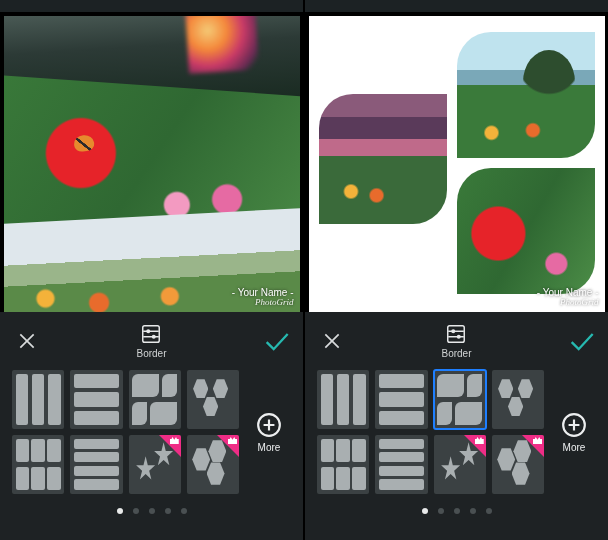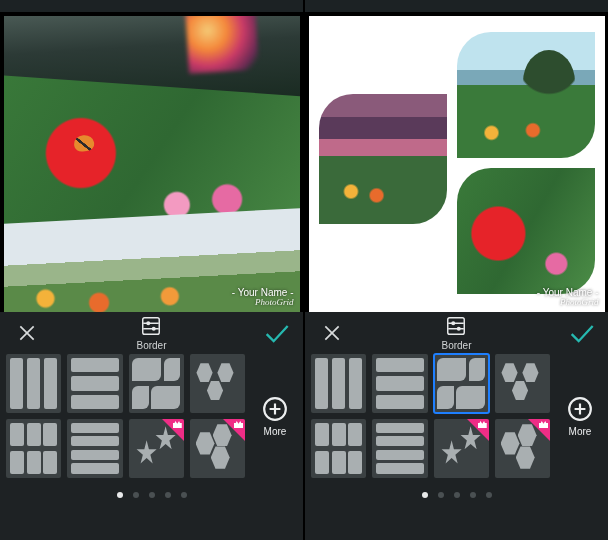--- a/index.html
+++ b/index.html
@@ -88,34 +88,34 @@
     border-radius:50%;}
   .cr3{ left:148px; top:152px; width:138px; height:126px; border-radius:34px 0 34px 0;
     background:
       radial-gradient(circle at 30% 52%, #e62329 0 26px, transparent 28px),
       radial-gradient(circle at 72% 76%, #e66aa3 0 10px, transparent 12px),
       linear-gradient(120deg,#3a7a3a,#2f6832,#4c8d47);
   }
 
   
   .toolbar {
-    height: 42px;
+    height: 58px;
     display:flex; align-items:center; justify-content:space-between;
     padding: 0 10px;
   }
   .tb-close, .tb-check { width:34px; height:34px; display:flex;align-items:center;justify-content:center;}
   .tb-close svg { width:20px;height:20px;stroke:#d8dbdc;stroke-width:2;}
   .tb-check svg { width:28px;height:28px;stroke:#26b9b0;stroke-width:2; fill:none;}
   .tb-center { display:flex;flex-direction:column;align-items:center;gap:3px;}
   .tb-center svg{width:22px;height:22px;}
   .tb-center span{font-size:10px;color:#d0d3d4;}
 
   
   .picker {
-    padding: 0 6px 6px; display:flex; align-items:center; gap:8px;
+    padding: 0 12px 6px; display:flex; align-items:center; gap:8px;
   }
   .layout-grid{ flex:1; display:grid; grid-template-columns:repeat(4,1fr); grid-template-rows:repeat(2,1fr); gap:6px; height:124px;}
   .layout-tile{
     background:#3b4143; border-radius:2px; position:relative; overflow:hidden;
     display:flex;align-items:center;justify-content:center;
   }
   .layout-tile.selected{ outline:2px solid #1e7fff; outline-offset:-1px;}
   .layout-tile .inner{ width:86%; height:86%; position:relative;}
   .seg{position:absolute;background:#a9afb1;border-radius:2px;}
   .hex{position:absolute;background:#a9afb1;}

